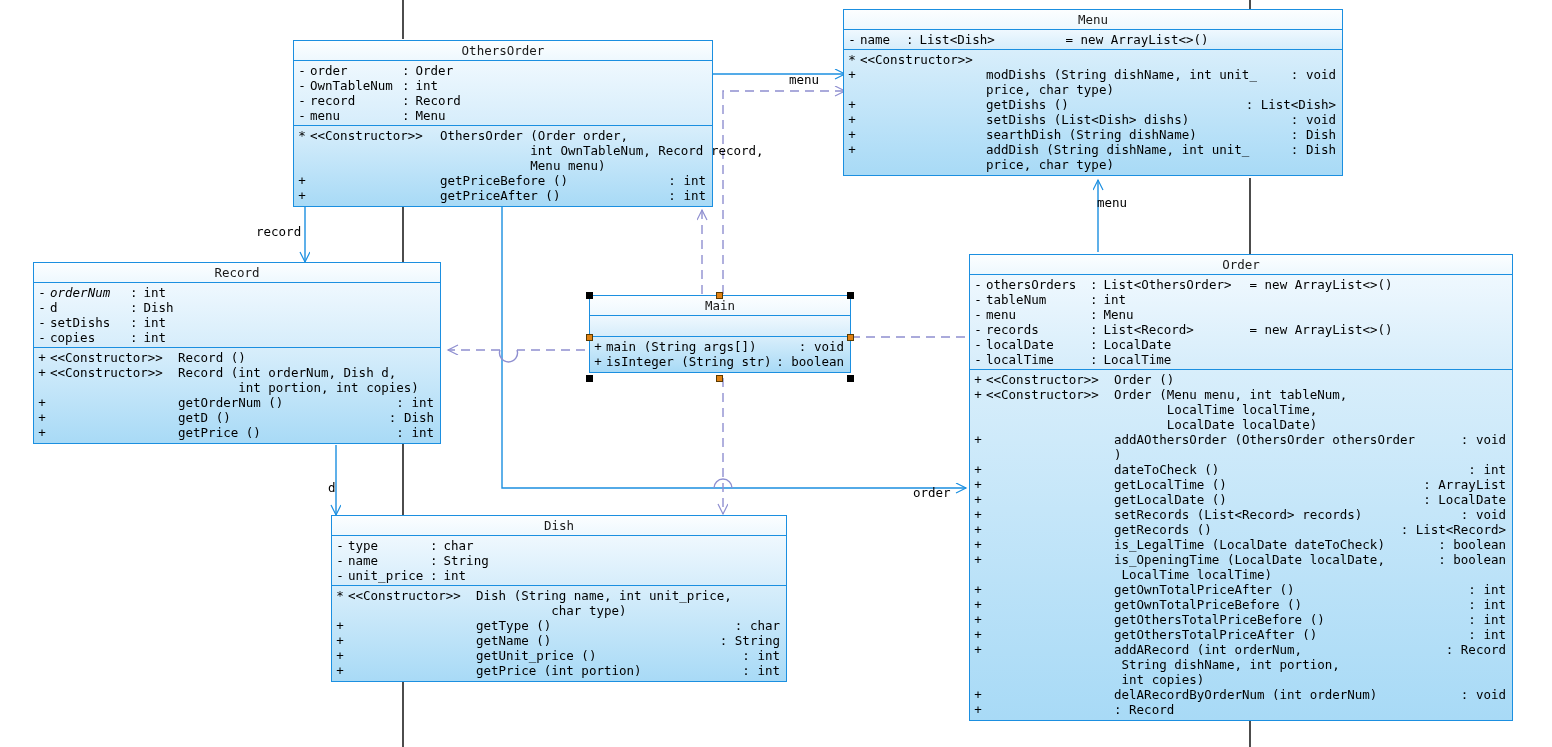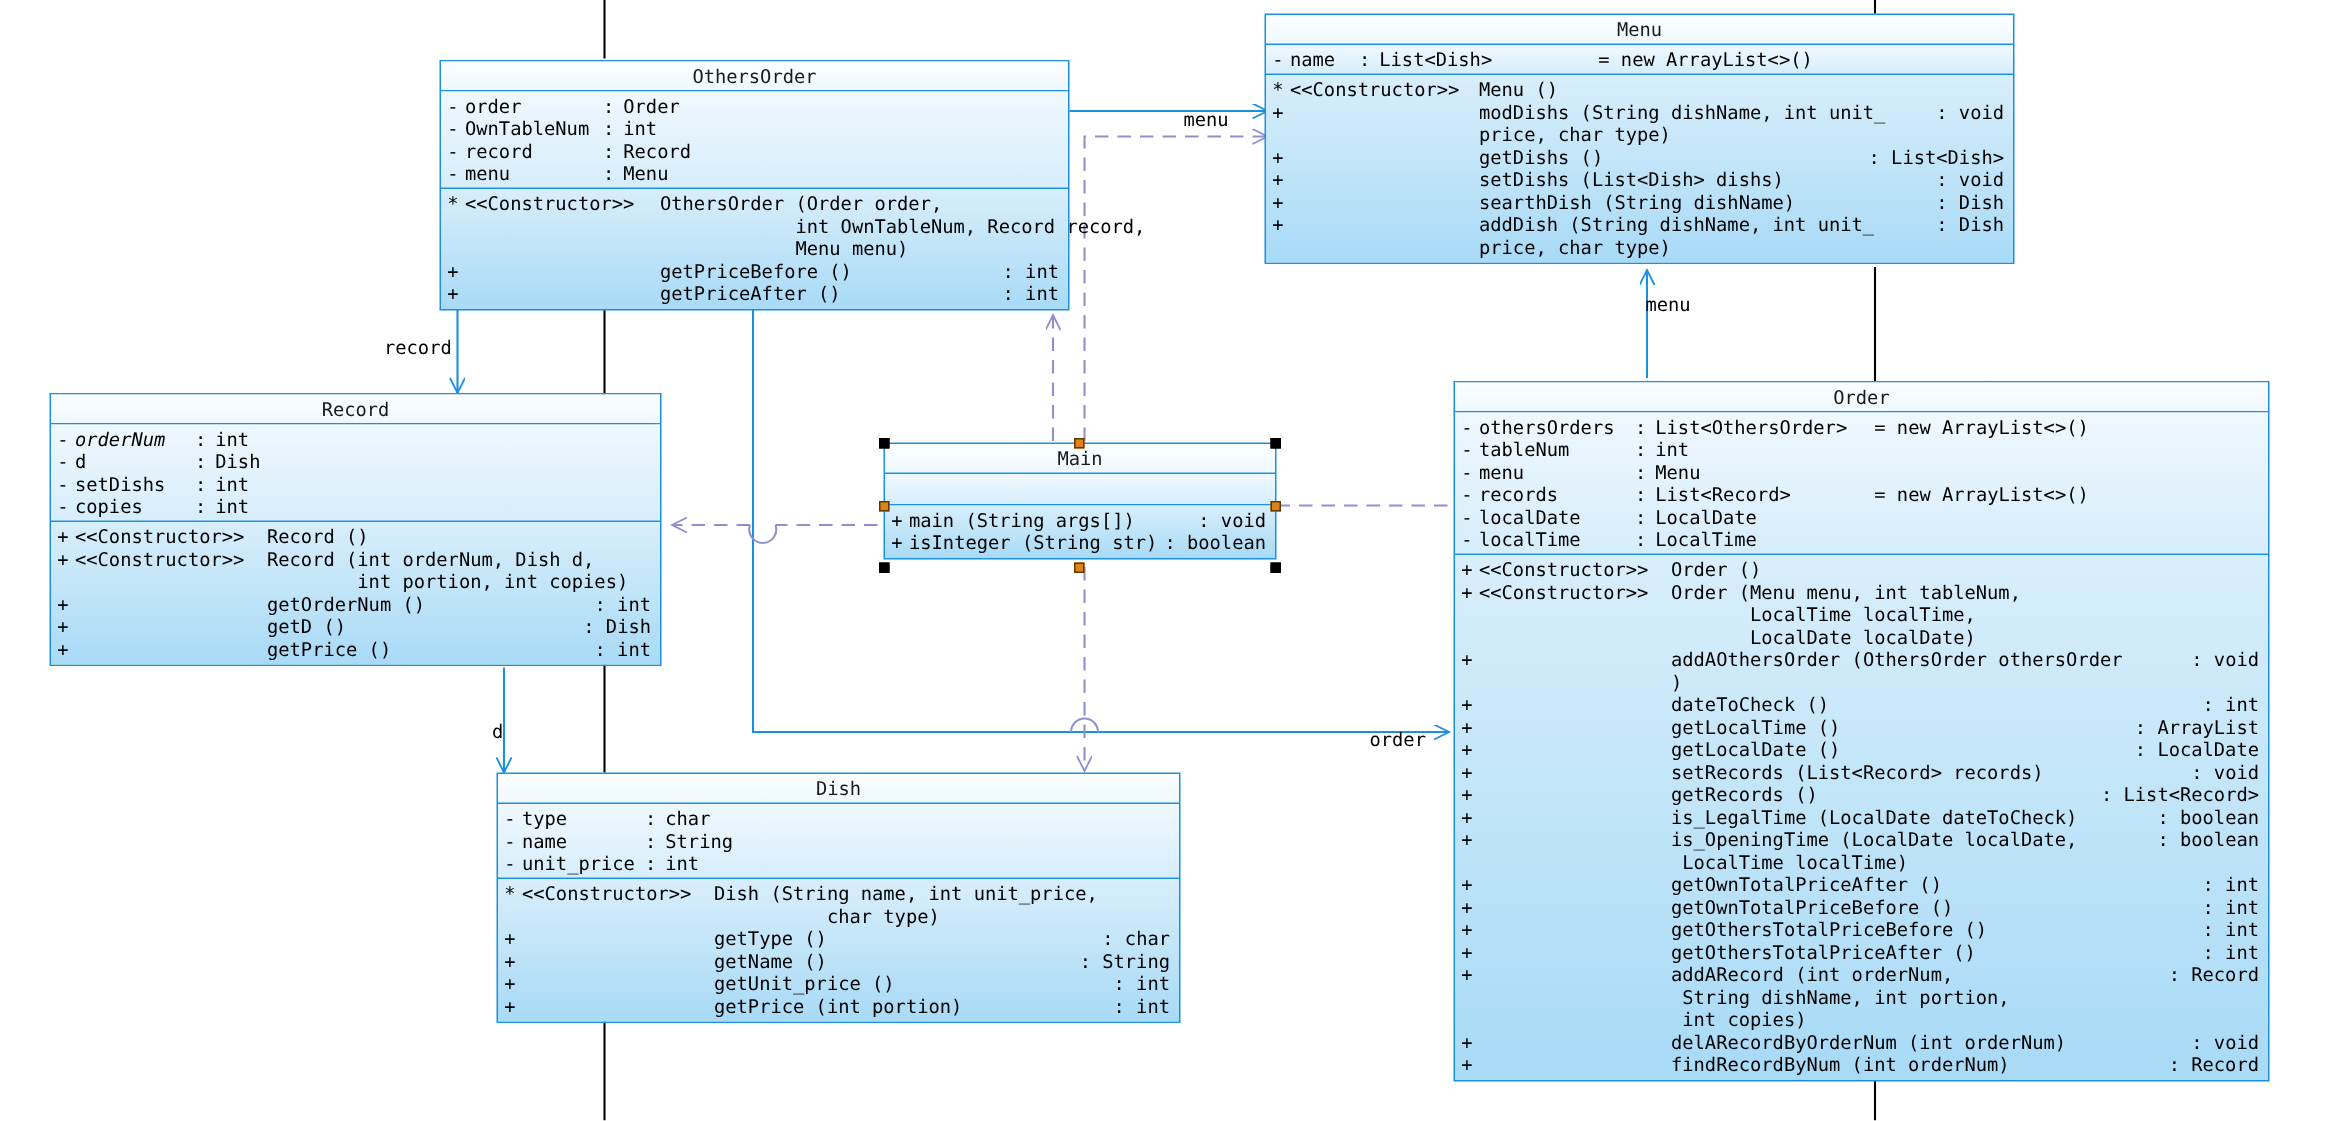--- a/index.html
+++ b/index.html
@@ -115,21 +115,21 @@
         <div class="row"><span class="vis">+</span><span class="stereo" style="display:inline-block;width:130px;"></span><span class="sig">getPriceAfter ()</span><span class="ty">: int</span></div>
       </div>
   </div>
 
   <div class="uml" id="cls-menu" style="left:843px;top:9px;width:500px;">
     <div class="title">Menu</div>
     <div class="attrs">
         <div class="row arow"><span class="vis">-</span><span class="nm" style="display:inline-block;width:46px;">name</span><span class="sep" style="padding:0 6px 0 0;">:</span><span class="ty" style="display:inline-block;min-width:140px;">List&lt;Dish&gt;</span><span class="ty">= new ArrayList&lt;&gt;()</span></div>
       </div>
     <div class="ops">
-        <div class="row"><span class="vis">*</span><span class="stereo" style="display:inline-block;width:126px;">&lt;&lt;Constructor&gt;&gt;</span><span class="sig">Menu ()</span></div>
+        <div class="row"><span class="vis">*</span><span class="stereo" style="display:inline-block;width:126px;">&lt;&lt;Constructor&gt;&gt;</span></div>
         <div class="row"><span class="vis">+</span><span class="stereo" style="display:inline-block;width:126px;"></span><span class="sig">modDishs (String dishName, int unit_
 price, char type)</span><span class="ty">: void</span></div>
         <div class="row"><span class="vis">+</span><span class="stereo" style="display:inline-block;width:126px;"></span><span class="sig">getDishs ()</span><span class="ty">: List&lt;Dish&gt;</span></div>
         <div class="row"><span class="vis">+</span><span class="stereo" style="display:inline-block;width:126px;"></span><span class="sig">setDishs (List&lt;Dish&gt; dishs)</span><span class="ty">: void</span></div>
         <div class="row"><span class="vis">+</span><span class="stereo" style="display:inline-block;width:126px;"></span><span class="sig">searthDish (String dishName)</span><span class="ty">: Dish</span></div>
         <div class="row"><span class="vis">+</span><span class="stereo" style="display:inline-block;width:126px;"></span><span class="sig">addDish (String dishName, int unit_
 price, char type)</span><span class="ty">: Dish</span></div>
       </div>
   </div>
 
@@ -212,17 +212,17 @@
         <div class="row"><span class="vis">+</span><span class="stereo" style="display:inline-block;width:128px;"></span><span class="sig">is_OpeningTime (LocalDate localDate,
  LocalTime localTime)</span><span class="ty">: boolean</span></div>
         <div class="row"><span class="vis">+</span><span class="stereo" style="display:inline-block;width:128px;"></span><span class="sig">getOwnTotalPriceAfter ()</span><span class="ty">: int</span></div>
         <div class="row"><span class="vis">+</span><span class="stereo" style="display:inline-block;width:128px;"></span><span class="sig">getOwnTotalPriceBefore ()</span><span class="ty">: int</span></div>
         <div class="row"><span class="vis">+</span><span class="stereo" style="display:inline-block;width:128px;"></span><span class="sig">getOthersTotalPriceBefore ()</span><span class="ty">: int</span></div>
         <div class="row"><span class="vis">+</span><span class="stereo" style="display:inline-block;width:128px;"></span><span class="sig">getOthersTotalPriceAfter ()</span><span class="ty">: int</span></div>
         <div class="row"><span class="vis">+</span><span class="stereo" style="display:inline-block;width:128px;"></span><span class="sig">addARecord (int orderNum,
  String dishName, int portion,
  int copies)</span><span class="ty">: Record</span></div>
         <div class="row"><span class="vis">+</span><span class="stereo" style="display:inline-block;width:128px;"></span><span class="sig">delARecordByOrderNum (int orderNum)</span><span class="ty">: void</span></div>
-        <div class="row"><span class="vis">+</span><span class="stereo" style="display:inline-block;width:128px;"></span><span class="sig">findRecordByNum (int orderNum)</span><span class="ty">: Record</span></div>
+        <div class="row"><span class="vis">+</span><span class="stereo" style="display:inline-block;width:128px;"></span><span class="ty">: Record</span></div>
       </div>
   </div>
 
 </div>
 
 </body></html>

